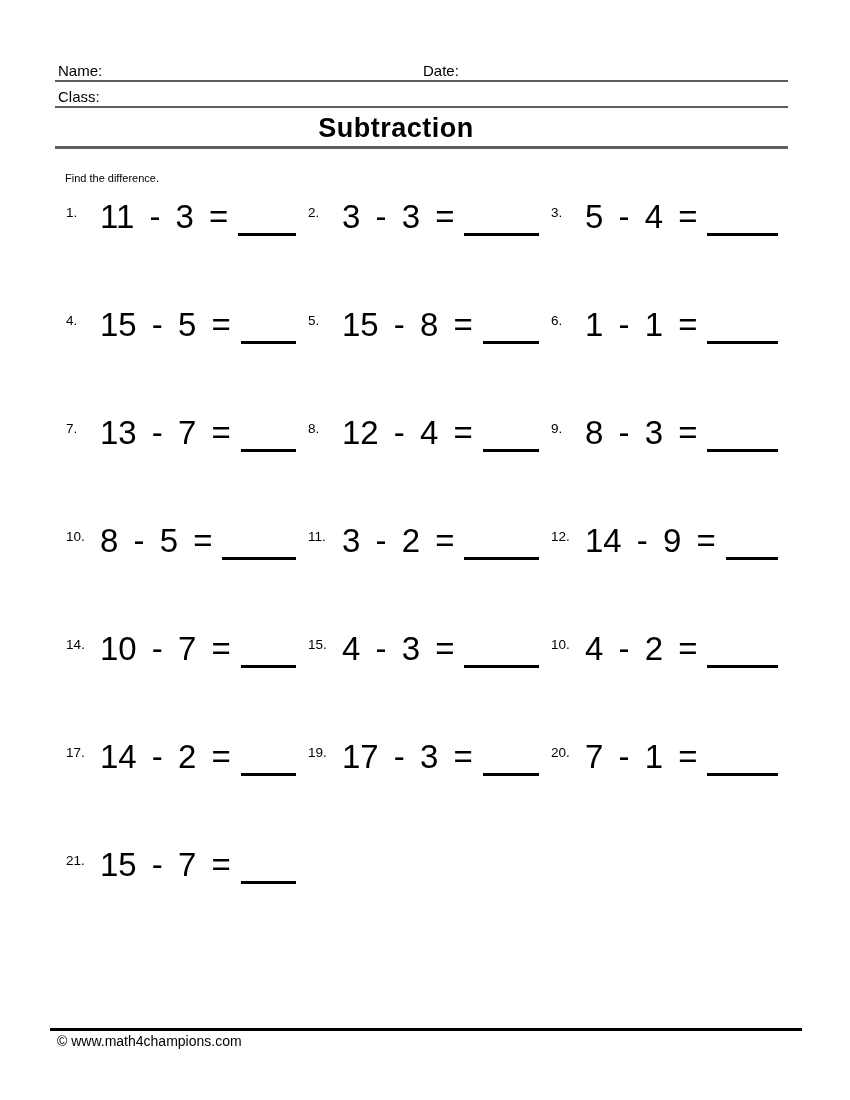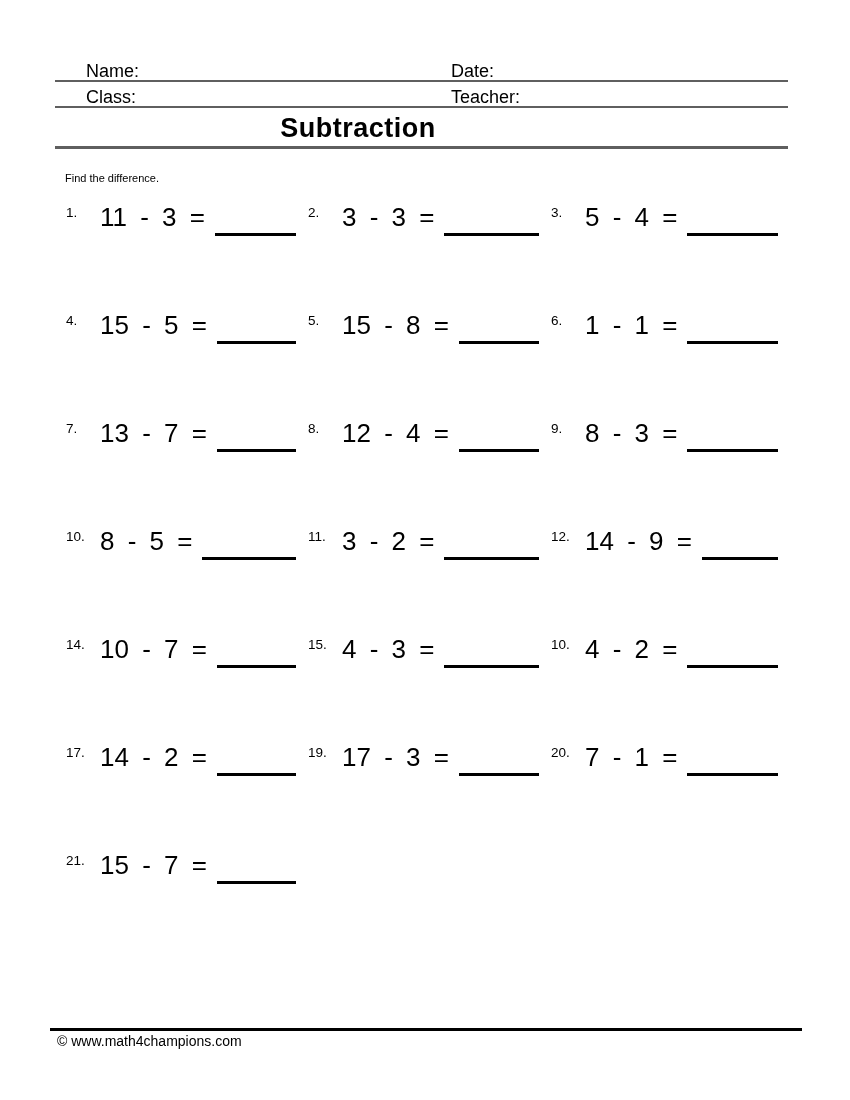--- a/index.html
+++ b/index.html
@@ -18,34 +18,34 @@
     display:flex;
     align-items:flex-end;
     height:19px;
     border-bottom:2.5px solid #5f5f5f;
     margin-bottom:5px;
   }
   .half { display:flex; align-items:flex-end; }
   .half.left  { width:365px; }
   .half.right { flex:1; }
   .field-label {
-    font-size:18px;
+    font-size:15px;
     line-height:18px;
     padding-left:3px;
     white-space:nowrap;
-    margin-left:28px;
   }
   .field-fill { flex:1; height:100%; }
 
   
   .title {
     position:absolute; left:0; top:113px; width:716px;
     text-align:center;
     font-size:27px; font-weight:bold;
     letter-spacing:0.5px;
+    padding-left:38px;
   }
   .title-rule {
     position:absolute; left:55px; top:146px; width:733px; height:2.5px;
     background:#5f5f5f;
   }
 
   
   .instruction {
     position:absolute; left:65px; top:172px;
     font-size:11px;
@@ -59,21 +59,21 @@
     grid-auto-rows:108px;
   }
   .cell { display:flex; align-items:flex-start; }
   .pnum {
     font-size:13.5px;
     width:34px;
     padding-top:2px;
     flex:0 0 auto;
   }
   .pexpr {
-    font-size:26px;
+    font-size:33px;
     line-height:28px;
     white-space:pre;
     word-spacing:6px;
     flex:0 0 auto;
   }
   .pblank {
     flex:1 1 auto;
     height:30px;
     margin:0 12px 0 10px;
     border-bottom:3px solid #000;
@@ -103,24 +103,20 @@
       <div class="half right">
         <span class="field-label">Date:</span>
         <span class="field-fill"></span>
       </div>
     </div>
     <div class="field-row">
       <div class="half left">
         <span class="field-label">Class:</span>
         <span class="field-fill"></span>
       </div>
-      <div class="half right">
-        <span class="field-label">Teacher:</span>
-        <span class="field-fill"></span>
-      </div>
     </div>
   </div>
 
   <div class="title">Subtraction</div>
   <div class="title-rule"></div>
 
   <div class="instruction">Find the difference.</div>
 
   <div class="problems">
 

